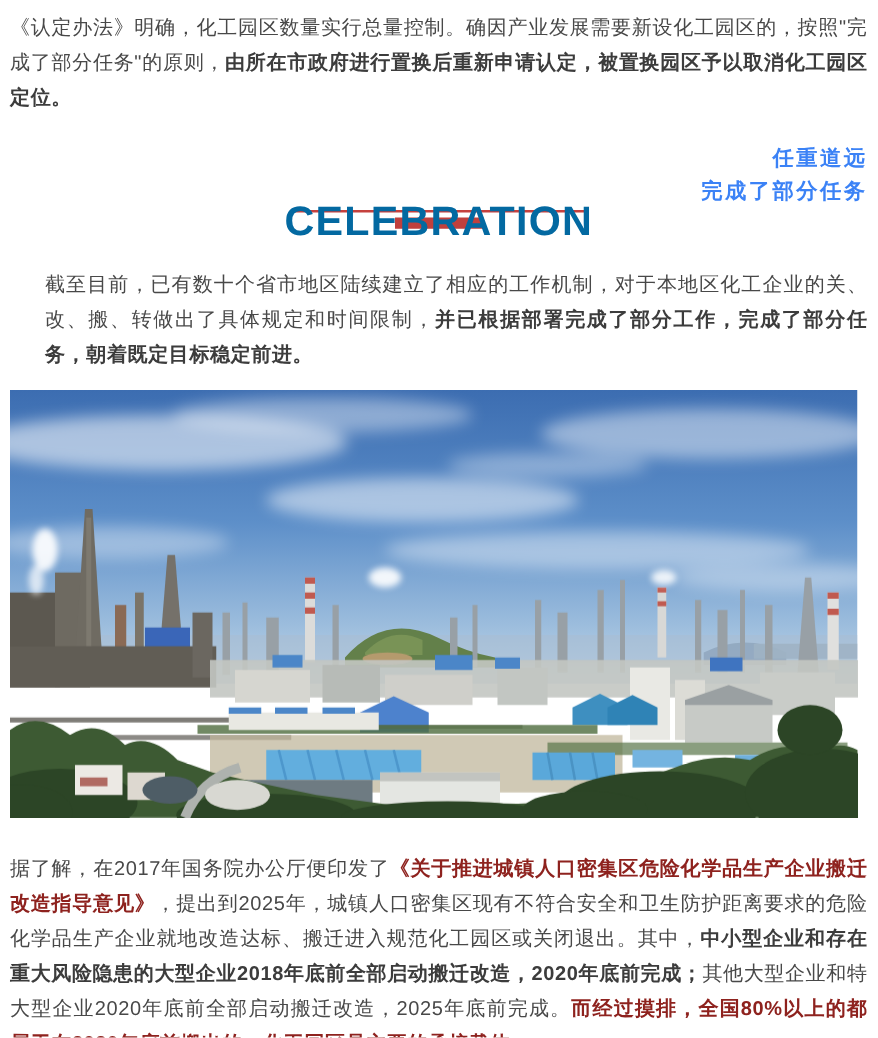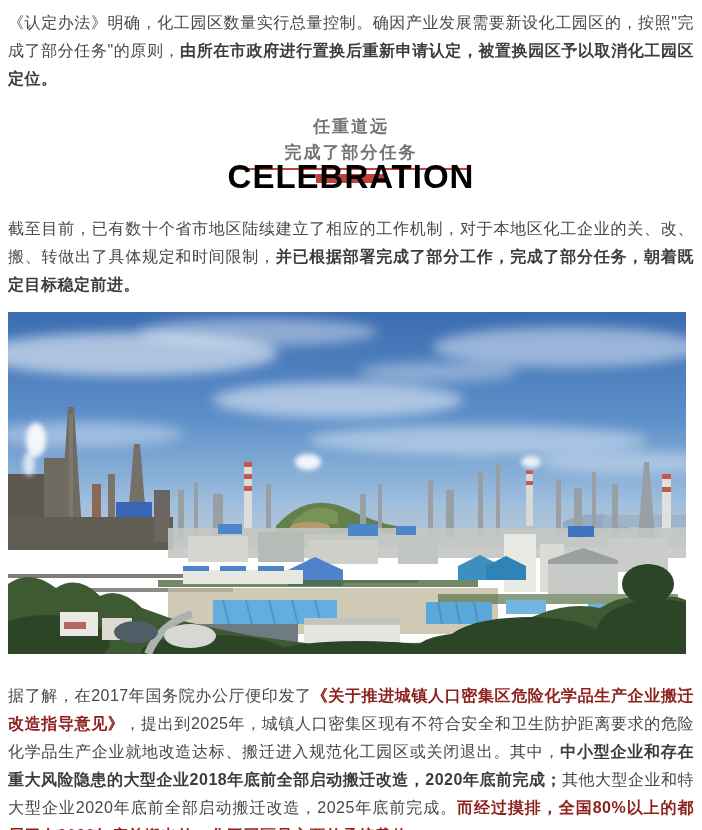--- a/index.html
+++ b/index.html
@@ -7,36 +7,36 @@
     width:702px; height:830px; overflow:hidden; background:#ffffff;
     font-family:"Liberation Sans","DejaVu Sans",sans-serif;
   }
   .page { padding:0 8px; position:relative; }
 
   .para {
     margin:0; font-size:16px; line-height:28px; color:#484848;
     text-align:justify; letter-spacing:0.5px;
   }
   #p1 { padding-top:9px; }
-  #p2 { margin-top:32px; }
+  #p2 { margin-top:32px;margin-left:28px; }
   #p3 { margin-top:28px; }
 
   .seg-bold { font-weight:bold; color:#3c3c3c; }
   .seg-redlink { font-weight:bold; color:#8e221e; }
   .seg-darkred { font-weight:bold; color:#8e221e; }
 
   .heading-block { position:relative; margin-top:21px; text-align:center; }
   .h-line {
     position:relative; z-index:1; font-size:17px; line-height:26px;
-    font-weight:bold; color:#737373; letter-spacing:2px;
+    font-weight:bold; color:#3b82f6; letter-spacing:2px;text-align:right;
   }
   .watermark {
     position:absolute; z-index:0; top:44px; left:50%;
     transform:translateX(-50%); font-size:33px; font-weight:bold;
-    color:#000000; letter-spacing:1px; white-space:nowrap;
+    color:#0369a1; letter-spacing:1px; white-space:nowrap;
   }
   .red-rule { width:233px; height:2px; background:#c5413e; margin:2px auto 0; }
   .red-block { width:71px; height:9px; background:#c0403d; margin:4px auto 0; }
 
   figure.photo { margin:13px 0 0 0; width:678px; height:342px; }
   figure.photo svg { display:block; width:678px; height:342px; }
 </style>
 </head>
 <body>
 

